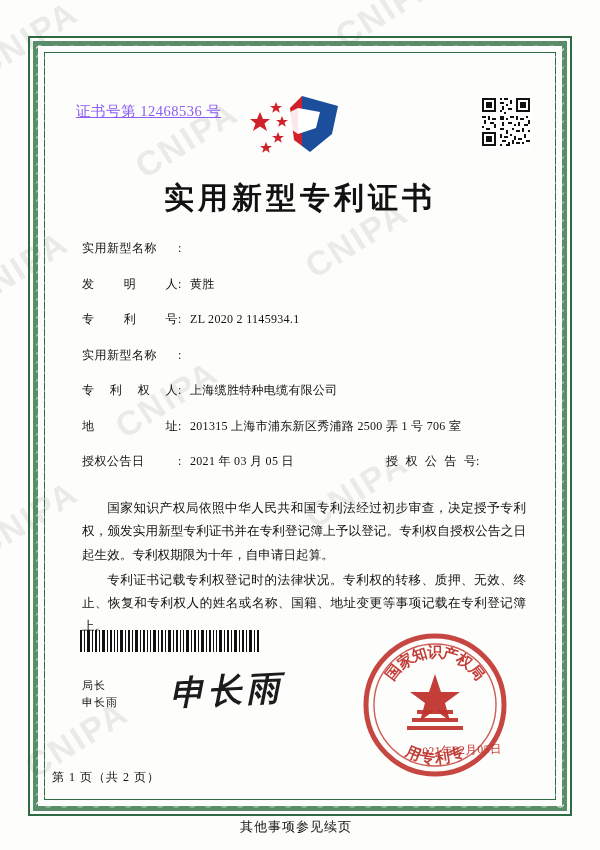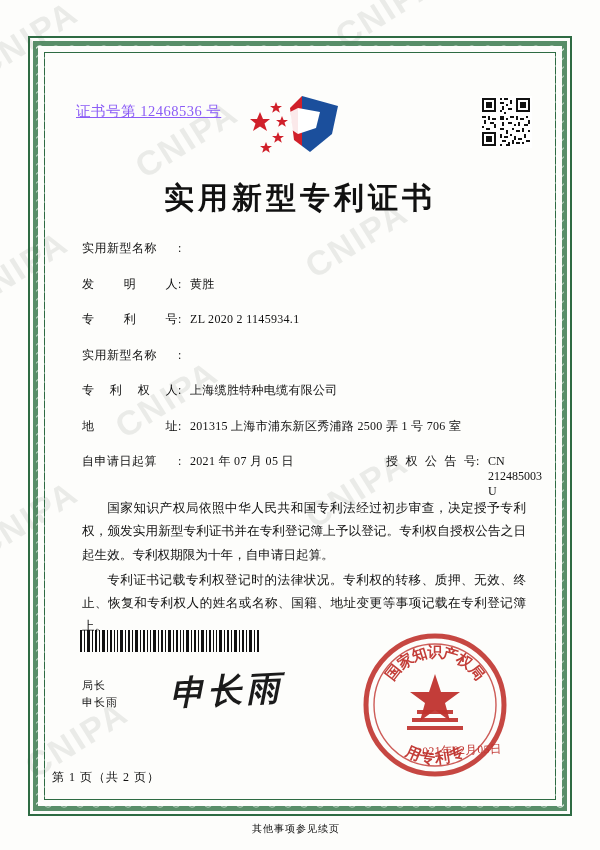--- a/index.html
+++ b/index.html
@@ -248,21 +248,21 @@
     color: #111;
     letter-spacing: 1px;
   }
 
   .footer-note {
     position: absolute;
     left: 0;
     right: 8px;
     bottom: 14px;
     text-align: center;
-    font-size: 10px;
+    font-size: 13px;
     color: #111;
     letter-spacing: 1px;
     z-index: 6;
   }
 </style>
 </head>
 <body>
 
 <div class="page">
 
@@ -424,32 +424,31 @@
       <div class="field-row">
         <div class="field-label spread">
             <span>地</span>
             <span>址</span>
           </div>
         <div class="field-colon">:</div>
         <div class="field-value">201315 上海市浦东新区秀浦路 2500 弄 1 号 706 室</div>
       </div>
 
       <div class="field-row double">
-        <div class="field-label">自申请日起算</div>
-        <div class="field-colon">:</div>
-        <div class="field-value">2021 年 07 月 05 日</div>
+        <div class="field-label">授权公告日</div>
+        <div class="field-colon">:</div>
+        <div class="field-value">2021 年 03 月 05 日</div>
         <div class="field-label2">
             <span>授</span>
             <span>权</span>
             <span>公</span>
             <span>告</span>
             <span>号</span>
           </div>
         <div class="field-colon">:</div>
-        <div class="field-value2">CN 212485003 U</div>
       </div>
 
     </div>
 
     <div class="paragraphs">
       <p>国家知识产权局依照中华人民共和国专利法经过初步审查，决定授予专利权，颁发实用新型专利证书并在专利登记簿上予以登记。专利权自授权公告之日起生效。专利权期限为十年，自申请日起算。</p>
       <p>专利证书记载专利权登记时的法律状况。专利权的转移、质押、无效、终止、恢复和专利权人的姓名或名称、国籍、地址变更等事项记载在专利登记簿上。</p>
     </div>
 
     <svg class="barcode" viewBox="0 0 180 22" shape-rendering="crispEdges">

